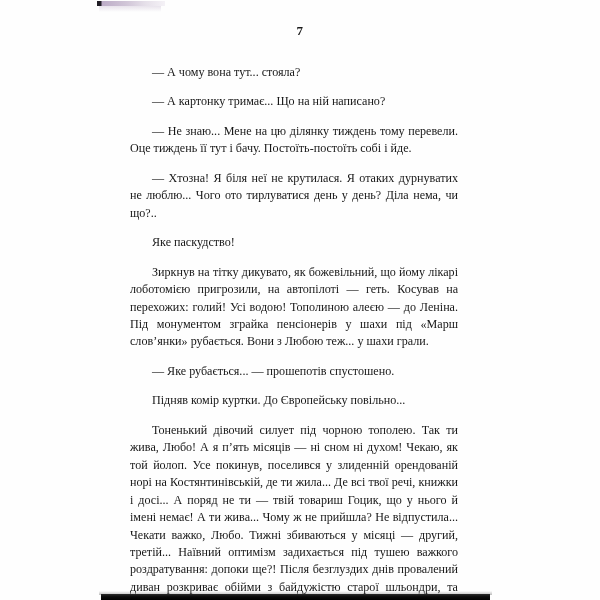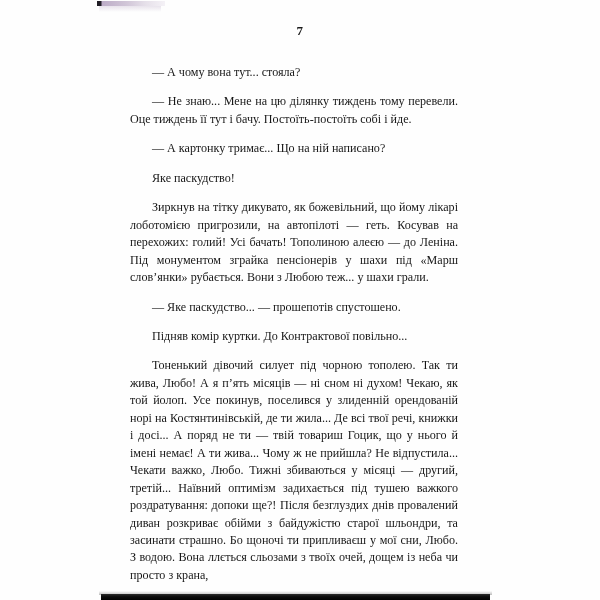--- a/index.html
+++ b/index.html
@@ -106,25 +106,26 @@
 
 <div class="page">
 
   <div class="scan-artifact"></div>
   <div class="scan-artifact-smudge"></div>
 
   <div class="folio">7</div>
 
   <div class="textblock">
     <p>— А чому вона тут... стояла?</p>
+    <p>— А картонку тримає... Що на ній написано?</p>
     <p>— Не знаю... Мене на цю ділянку тиждень тому перевели. Оце тиждень її тут і бачу. Постоїть-постоїть собі і йде.</p>
-    <p>— А картонку тримає... Що на ній написано?</p>
+    <p>— Хтозна! Я біля неї не крутилася. Я отаких дурнуватих не люблю... Чого ото тирлуватися день у день? Діла нема, чи що?..</p>
     <p class="p-nojust">Яке паскудство!</p>
-    <p>Зиркнув на тітку дикувато, як божевільний, що йому лікарі лоботомією пригрозили, на автопілоті — геть. Косував на перехожих: голий! Усі бачать! Тополиною алеєю — до Леніна. Під монументом зграйка пенсіонерів у шахи під «Марш слов’янки» рубається. Вони з Любою теж... у шахи грали.</p>
-    <p class="p-nojust">— Яке паскудство... — прошепотів спустошено.</p>
-    <p class="p-nojust">Підняв комір куртки. До Контрактової повільно...</p>
+    <p>Зиркнув на тітку дикувато, як божевільний, що йому лікарі лоботомією пригрозили, на автопілоті — геть. Косував на перехожих: голий! Усі водою! Тополиною алеєю — до Леніна. Під монументом зграйка пенсіонерів у шахи під «Марш слов’янки» рубається. Вони з Любою теж... у шахи грали.</p>
+    <p class="p-nojust">— Яке рубається... — прошепотів спустошено.</p>
+    <p class="p-nojust">Підняв комір куртки. До Європейську повільно...</p>
     <p>Тоненький дівочий силует під чорною тополею. Так ти жива, Любо! А я п’ять місяців — ні сном ні духом! Чекаю, як той йолоп. Усе покинув, поселився у злиденній орендованій норі на Костянтинівській, де ти жила... Де всі твої речі, книжки і досі... А поряд не ти — твій товариш Гоцик, що у нього й імені немає! А ти жива... Чому ж не прийшла? Не відпустила... Чекати важко, Любо. Тижні збиваються у місяці — другий, третій... Наївний оптимізм задихається під тушею важкого роздратування: допоки ще?! Після безглуздих днів провалений диван розкриває обійми з байдужістю старої шльондри, та засинати страшно. Бо щоночі ти припливаєш у мої сни, Любо. З водою. Вона ллється сльозами з твоїх очей, дощем із неба чи просто з крана,</p>
   </div>
 
   <div class="scan-band-soft"></div>
   <div class="scan-band"></div>
 
 </div>
 
 </body></html>

